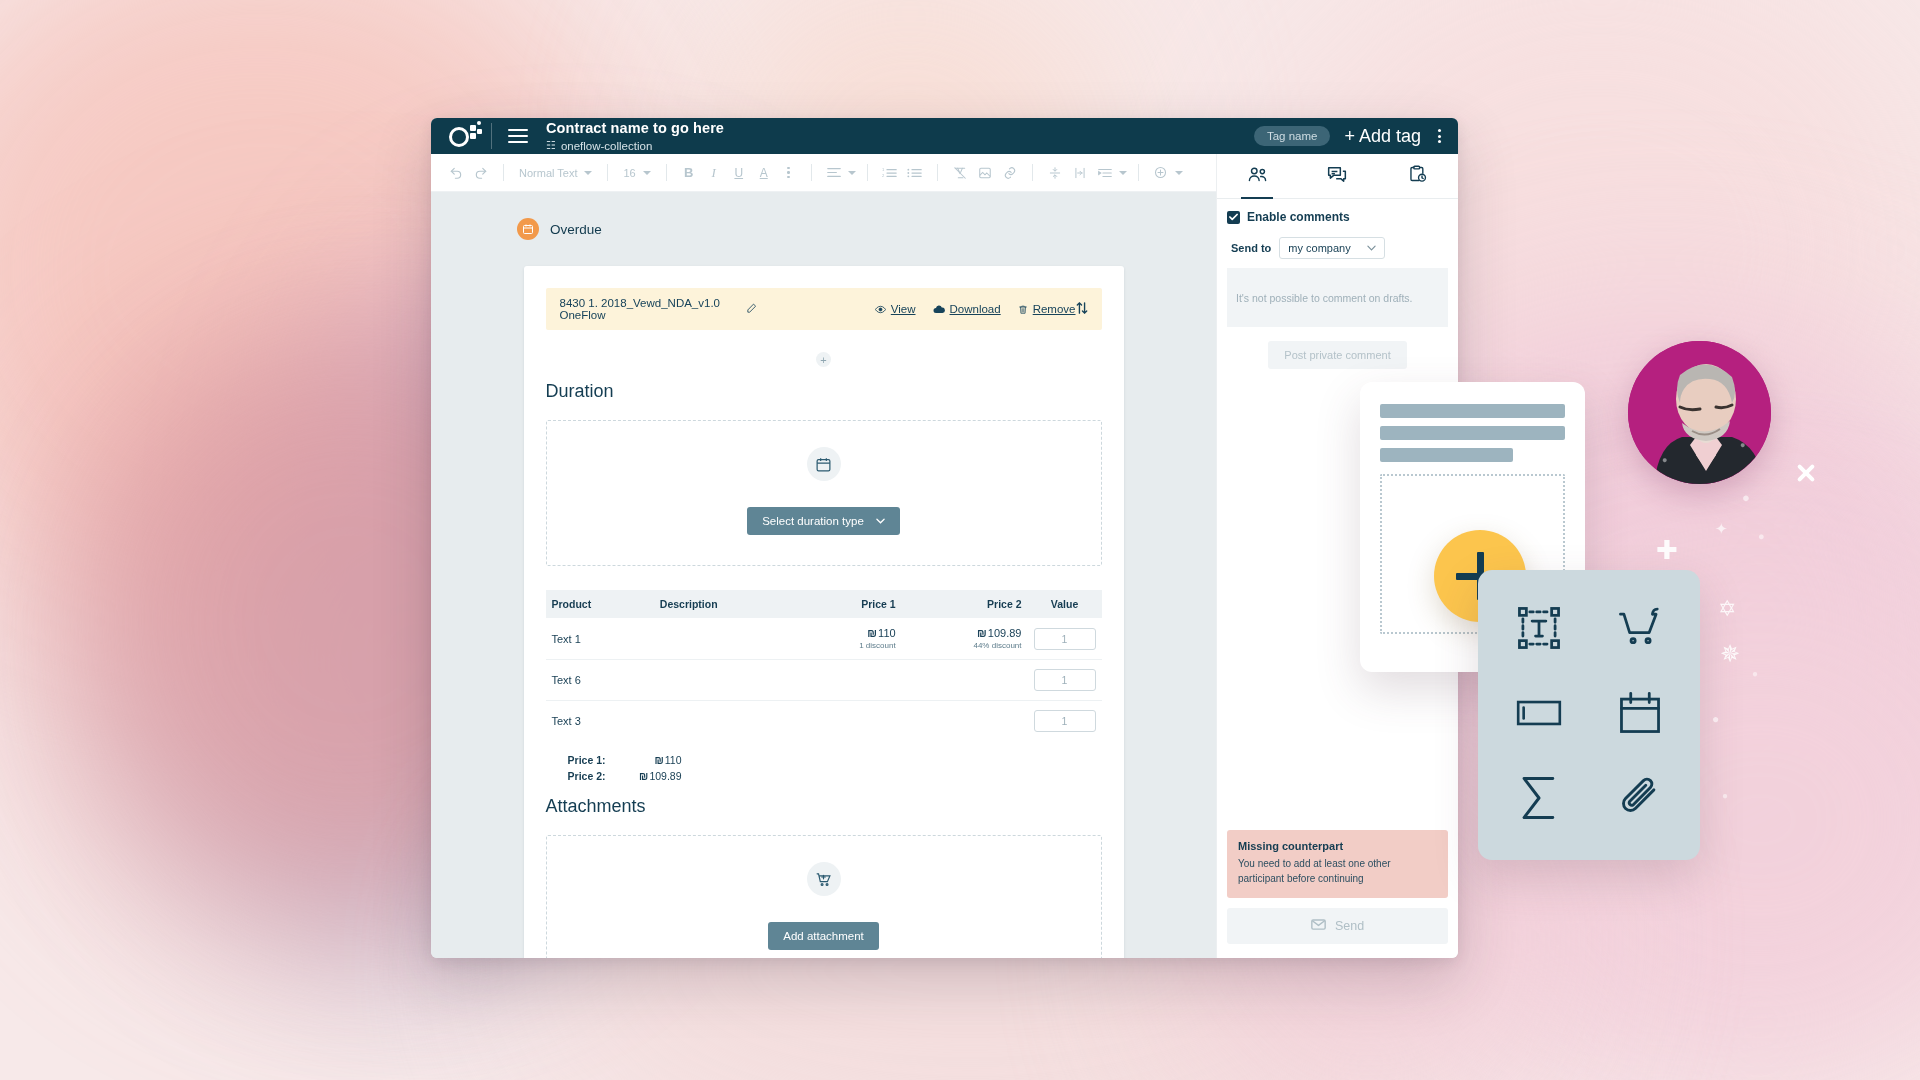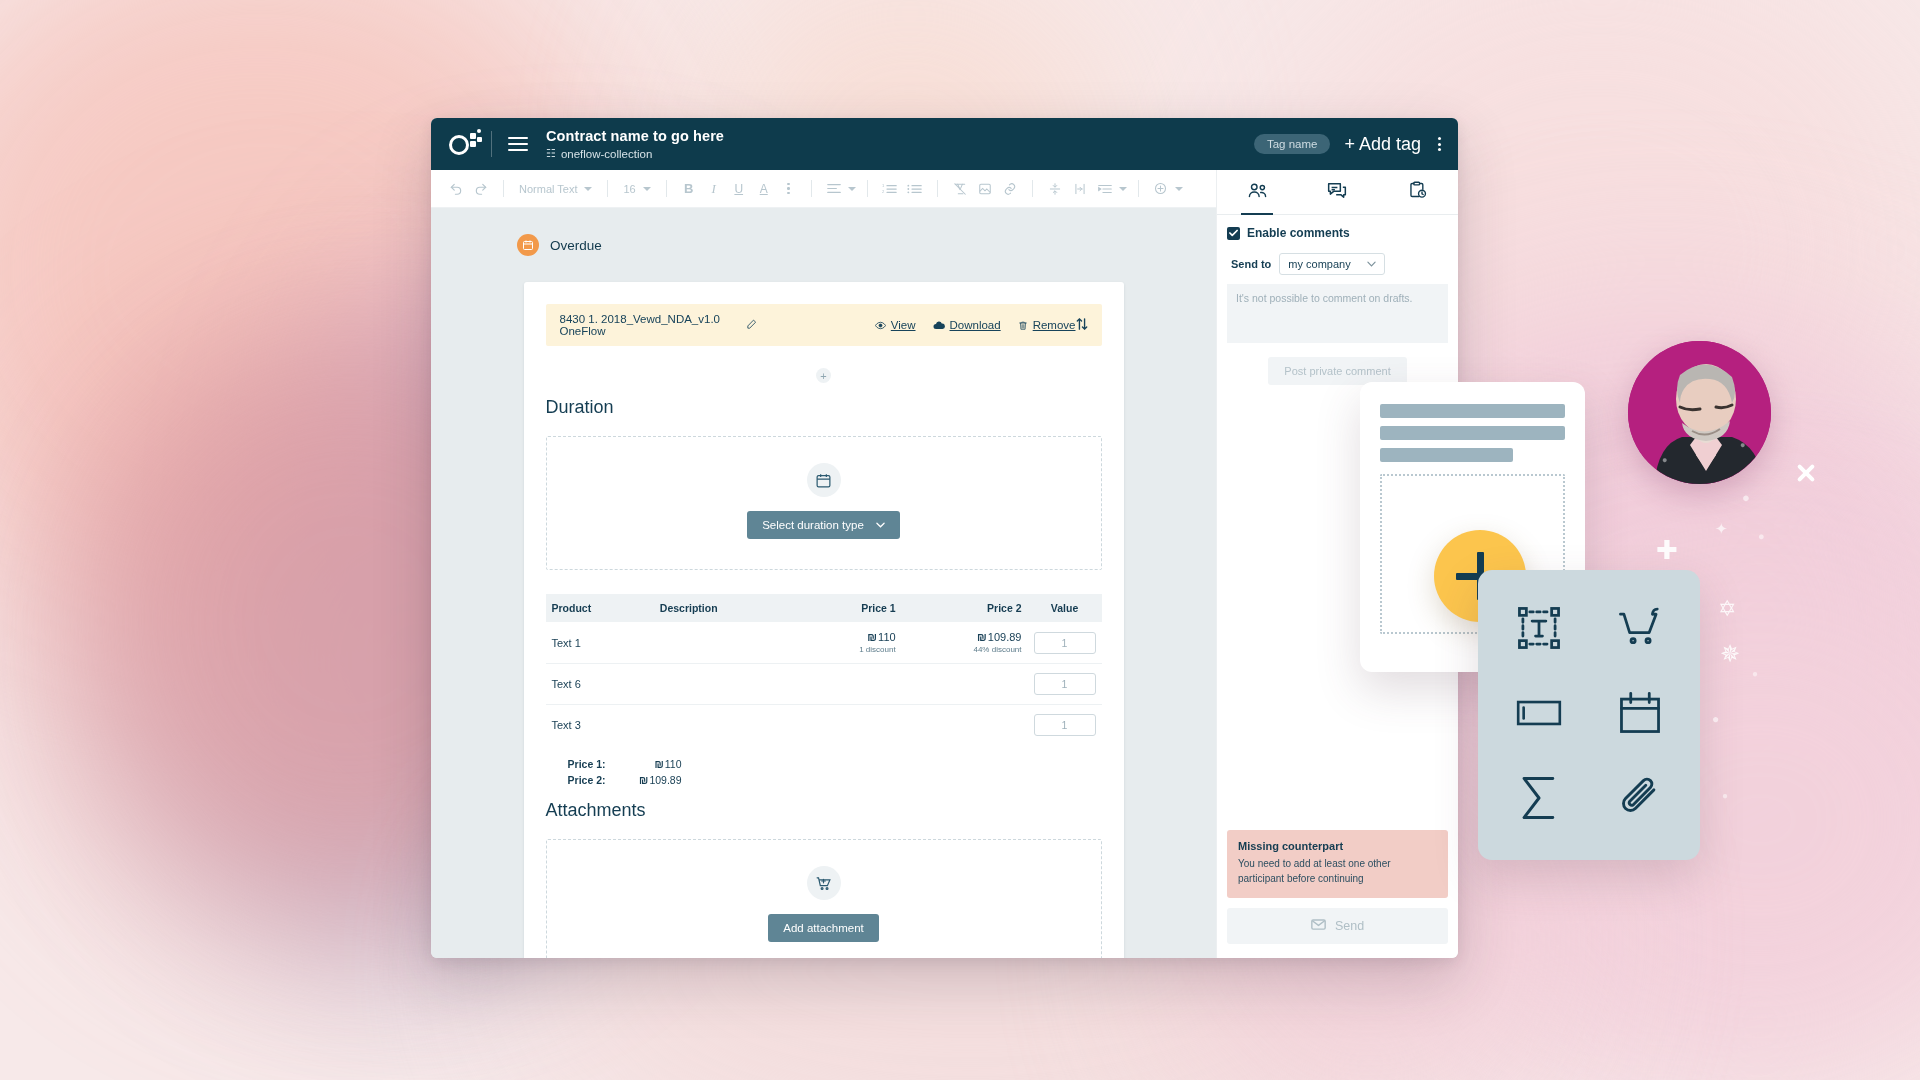--- a/index.html
+++ b/index.html
@@ -31,21 +31,21 @@
     width: 1027px; height: 840px;
     border-radius: 6px;
     overflow: hidden;
     box-shadow: 0 22px 60px rgba(60,40,60,.20), 0 4px 14px rgba(60,40,60,.10);
     background: #e7ecee;
     display: flex; flex-direction: column;
   }
 
   
   .topbar {
-    height: 52px; background: #0d3b४c; background: #0e3b4c;
+    height: 36px; background: #0d3b४c; background: #0e3b4c;
     display: flex; align-items: center; flex: none;
     padding: 0 14px 0 18px; color: #fff;
   }
   .logo { width: 34px; height: 30px; position: relative; flex: none; }
   .logo .ring {
     position: absolute; left: 0; top: 6px; width: 20px; height: 20px;
     border: 3px solid #fff; border-radius: 50%;
   }
   .logo .d { position: absolute; background: #fff; border-radius: 1px; }
   .logo .d1 { width: 6px; height: 6px; left: 21px; top: 12px; }
@@ -124,21 +124,21 @@
   .plus-divider { display: flex; justify-content: center; margin: 22px 0 10px; }
   .plus-divider span {
     width: 15px; height: 15px; border-radius: 50%; background: #eef2f4; color: #8fa6b1;
     display: flex; align-items: center; justify-content: center; font-size: 11px; cursor: pointer;
   }
 
   .sec-title { font-size: 18px; color: #143d52; margin: 14px 0 18px; font-weight: normal; }
 
   .dropzone {
     border: 1.5px dashed #cdd8dd; border-radius: 2px;
-    padding: 26px 0 30px; display: flex; flex-direction: column; align-items: center; gap: 14px;
+    padding: 26px 0 30px; display: flex; flex-direction: column; align-items: center; gap: 26px;
   }
   .circ-ic {
     width: 34px; height: 34px; border-radius: 50%; background: #eef2f4;
     display: flex; align-items: center; justify-content: center; color: #2b5a70;
   }
   .pill-btn {
     background: #5f8595; color: #fff; border: none; font-size: 11.5px;
     padding: 8px 15px; border-radius: 3px; cursor: pointer;
     display: flex; align-items: center; gap: 12px;
     font-family: "Liberation Sans", sans-serif;
@@ -192,21 +192,21 @@
   }
   .chk-lbl { font-size: 12px; font-weight: bold; color: #143d52; }
 
   .sendto-row { display: flex; align-items: center; gap: 8px; padding: 2px 0 9px 4px; }
   .sendto-lbl { font-size: 11px; font-weight: bold; color: #143d52; }
   .sel-box {
     border: 1px solid #d6dfe3; border-radius: 3px; padding: 4px 8px; font-size: 11px;
     color: #143d52; display: flex; align-items: center; gap: 16px; cursor: pointer; background: #fff;
   }
   .cmt-area {
-    background: #f1f4f6; height: 59px; padding: 8px 9px; font-size: 10.5px; color: #9fb0b9;
+    background: #f1f4f6; height: 59px; padding: 24px 9px; font-size: 10.5px; color: #9fb0b9;
   }
   .post-btn {
     display: block; margin: 14px auto 0; background: #f1f4f6; color: #b4c2c9; border: none;
     font-size: 11px; padding: 8px 16px; border-radius: 3px; cursor: pointer;
     font-family: "Liberation Sans", sans-serif;
   }
 
   .side-foot { margin-top: auto; padding: 0 10px 14px; }
   .warn {
     background: #f2cdc6; border-radius: 3px; padding: 10px 11px 12px; margin-bottom: 10px;

